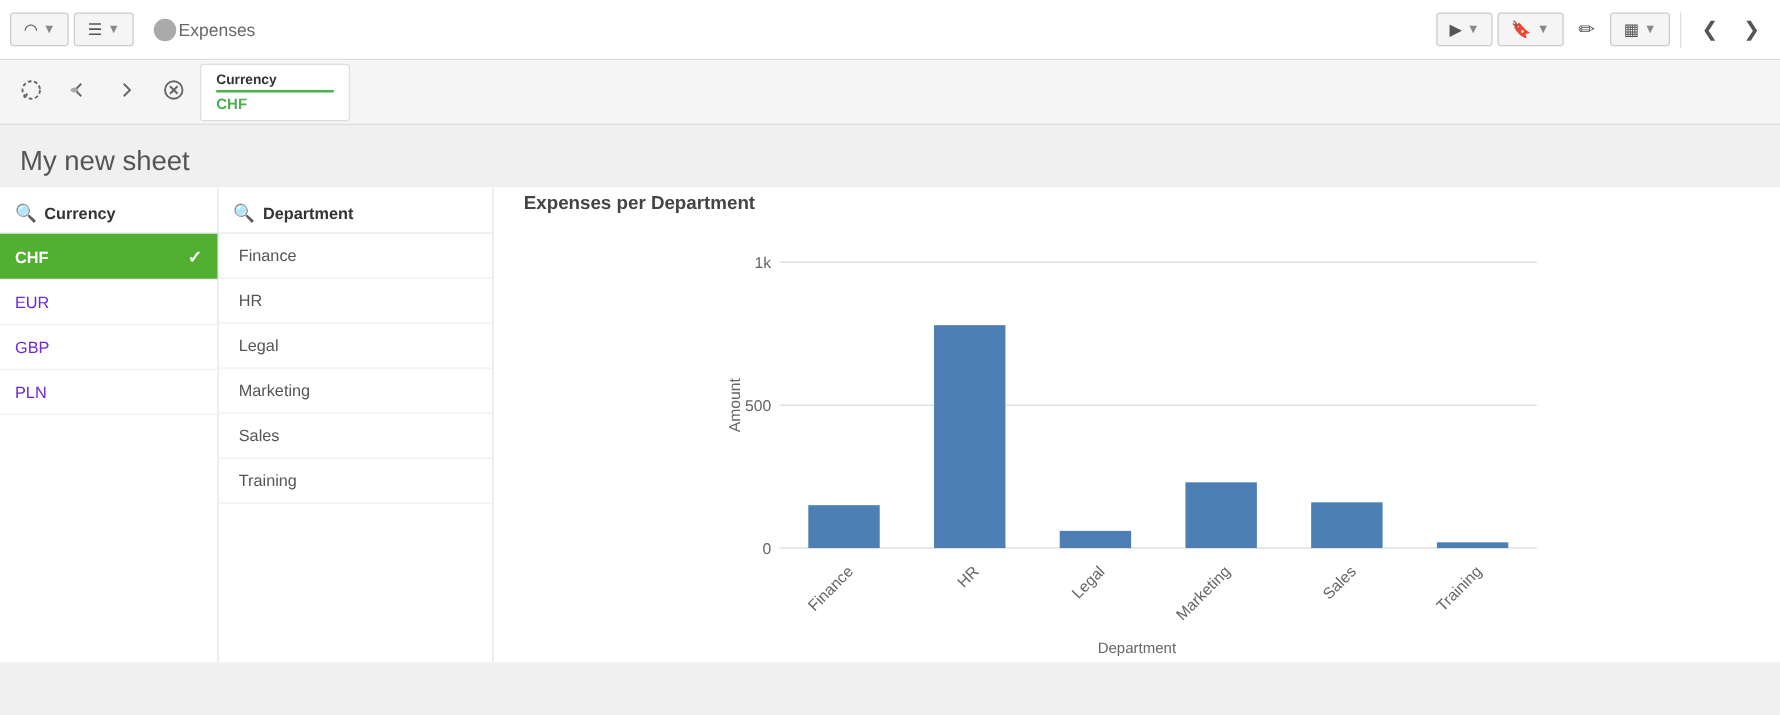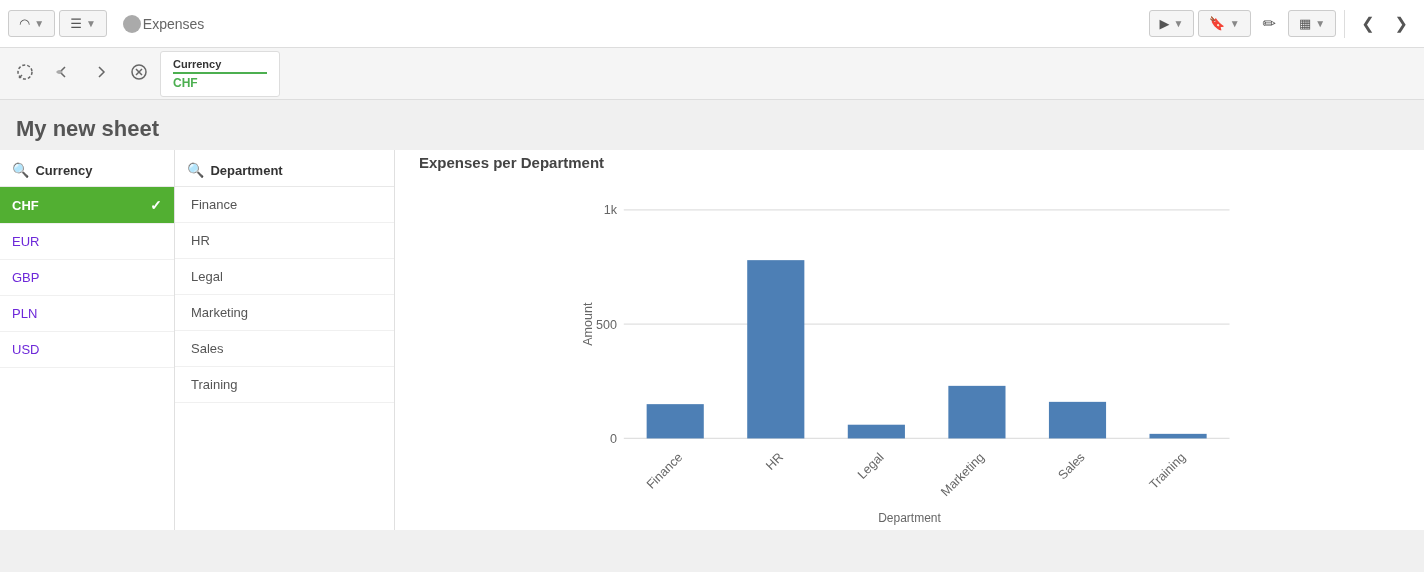--- a/index.html
+++ b/index.html
@@ -44,21 +44,21 @@
     .filter-bar-right { display: flex; align-items: center; gap: 4px; }
     .insights-btn {
       display: flex; align-items: center; gap: 6px; border: none; background: transparent;
       cursor: pointer; font-size: 14px; font-weight: 600; color: #333; padding: 6px 8px;
     }
 
     
     .sheet-title-bar {
       background: #f0f0f0; padding: 16px 16px 8px 16px;
     }
-    .sheet-title { font-size: 22px; font-weight: 700; color: #555; }
+    .sheet-title { font-size: 22px; font-weight: 400; color: #555; }
 
     
     .main-content {
       display: flex; background: #fff; min-height: 380px;
     }
 
     
     .list-panel {
       width: 175px; border-right: 1px solid #e0e0e0; padding: 0;
       background: #fff;
@@ -195,23 +195,20 @@
         <span class="check-icon">✓</span>
       </div>
       <div class="list-item">
         <span>EUR</span>
       </div>
       <div class="list-item">
         <span>GBP</span>
       </div>
       <div class="list-item">
         <span>PLN</span>
-      </div>
-      <div class="list-item">
-        <span>USD</span>
       </div>
     </div>
   </div>
 
   <div class="dept-panel">
     <div class="list-header">
       <span class="search-icon-sm">🔍</span>
       <span>Department</span>
     </div>
     <div>

